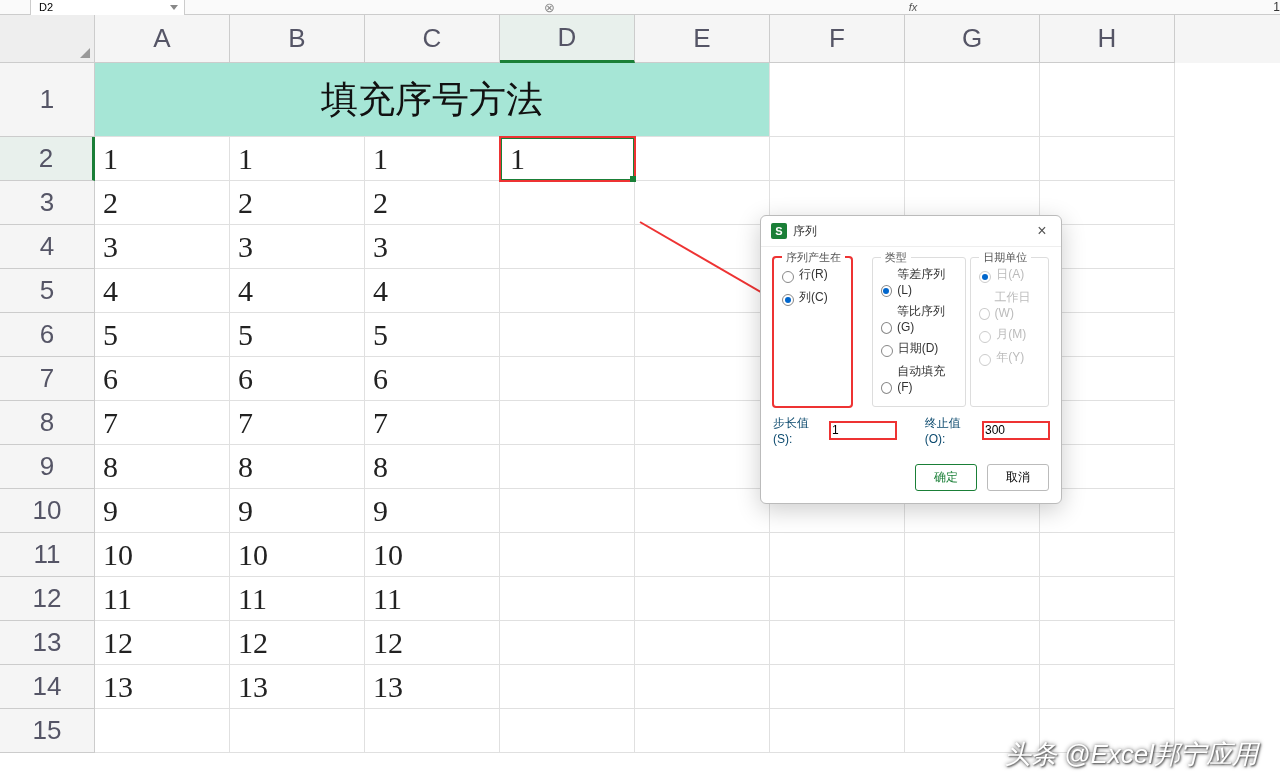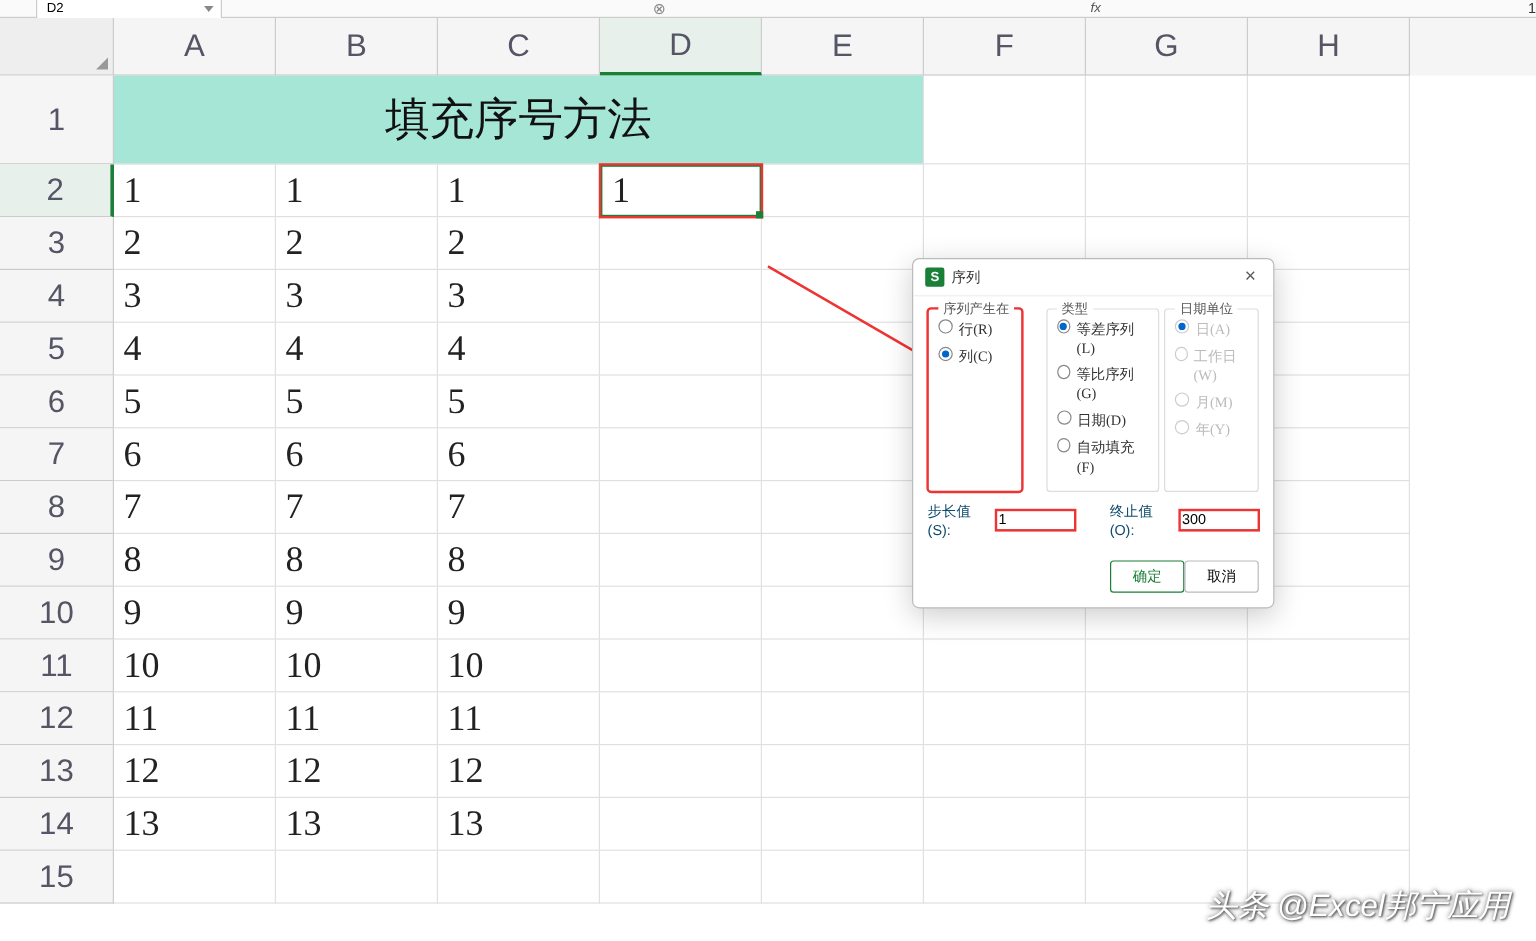--- a/index.html
+++ b/index.html
@@ -32,34 +32,34 @@
 
 .dialog { position: absolute; left: 760px; top: 215px; width: 302px; background: #fff; border: 1px solid #bbb; border-radius: 6px; box-shadow: 0 6px 24px rgba(0,0,0,0.2); font-size: 12px; }
 .dlg-title { display: flex; align-items: center; padding: 6px 10px; border-bottom: 1px solid #eee; }
 .dlg-icon { width: 16px; height: 16px; background: #1a7f37; color: #fff; display: inline-flex; align-items:center; justify-content:center; font-size:11px; font-weight:bold; border-radius:2px; margin-right:6px; }
 .dlg-title-text { flex:1; font-size: 12px; color:#333; }
 .dlg-close { width:18px; height:18px; display:flex; align-items:center; justify-content:center; cursor:pointer; font-size:16px; color:#555; }
 .dlg-body { padding: 10px 12px 6px 12px; }
 .gbox-row { display:flex; gap:4px; }
 .gbox { border:1px solid #ddd; border-radius:3px; padding:8px 8px 6px 8px; position:relative; margin-bottom:8px; }
 .gbox-label { position:absolute; top:-8px; left:8px; background:#fff; padding:0 4px; font-size:11px; color:#555; }
-.radio-item { display:flex; align-items:flex-start; margin-bottom:6px; font-size:12px; color:#333;font-family:Liberation Serif, serif; }
+.radio-item { display:flex; align-items:flex-end; margin-bottom:6px; font-size:12px; color:#333; }
 .radio-item.disabled { color:#bbb; }
 .radio { width:12px; height:12px; border:1px solid #888; border-radius:50%; margin-right:5px; display:inline-flex; align-items:center; justify-content:center; }
 .radio.checked::after { content:""; width:6px; height:6px; background:#0066cc; border-radius:50%; }
 .radio.disabled { border-color:#ccc; }
 .gbox.g1 { width:86px; }
 .gbox.g2 { width:104px;margin-left:16px; }
 .gbox.g3 { width:86px; }
 .chk-row { display:flex; align-items:center; margin:4px 0 10px 2px; }
 .chk { width:12px; height:12px; border:1px solid #888; margin-right:5px; }
 .val-row { display:flex; align-items:center; gap:6px; margin-bottom:4px; }
 .val-label { color:#0c4a6e; }
 .val-input { border:none; border-bottom:1px solid #888; width:66px; padding:1px 2px; font-size:12px; }
-.btn-row { display:flex; justify-content:flex-end; padding:8px 12px 12px; }
+.btn-row { display:flex; justify-content:flex-end; gap:10px; padding:8px 12px 12px; }
 .btn { border:1px solid #bbb; background:#fff; padding:4px 18px; font-size:12px; border-radius:3px; cursor:pointer; }
 .btn.primary { border-color:#1a7f37; color:#1a7f37; }
 
 
 .arrow-line { position:absolute; pointer-events:none; }
 
 .watermark { position:absolute; right:22px; bottom:12px; font-size:26px; font-style:italic; color:#fff; text-shadow:0 0 4px #666, 1px 1px 2px #444; font-weight:500; }
 </style>
 </head>
 <body>

